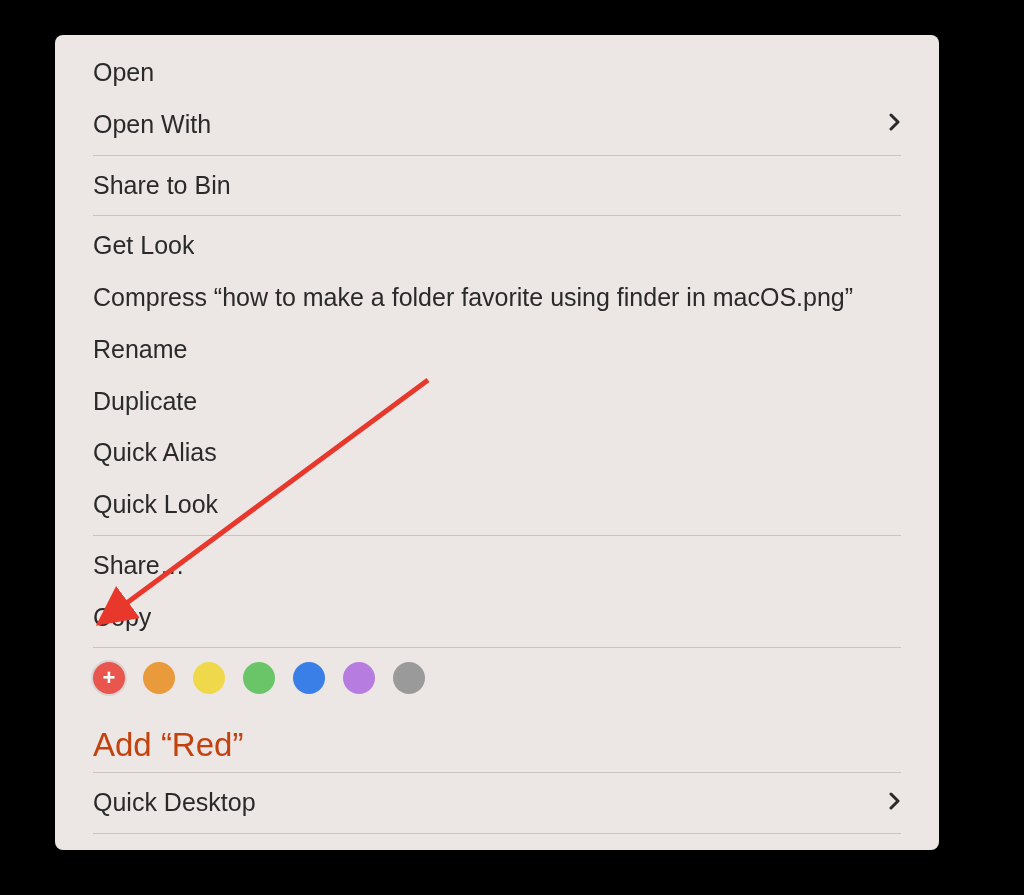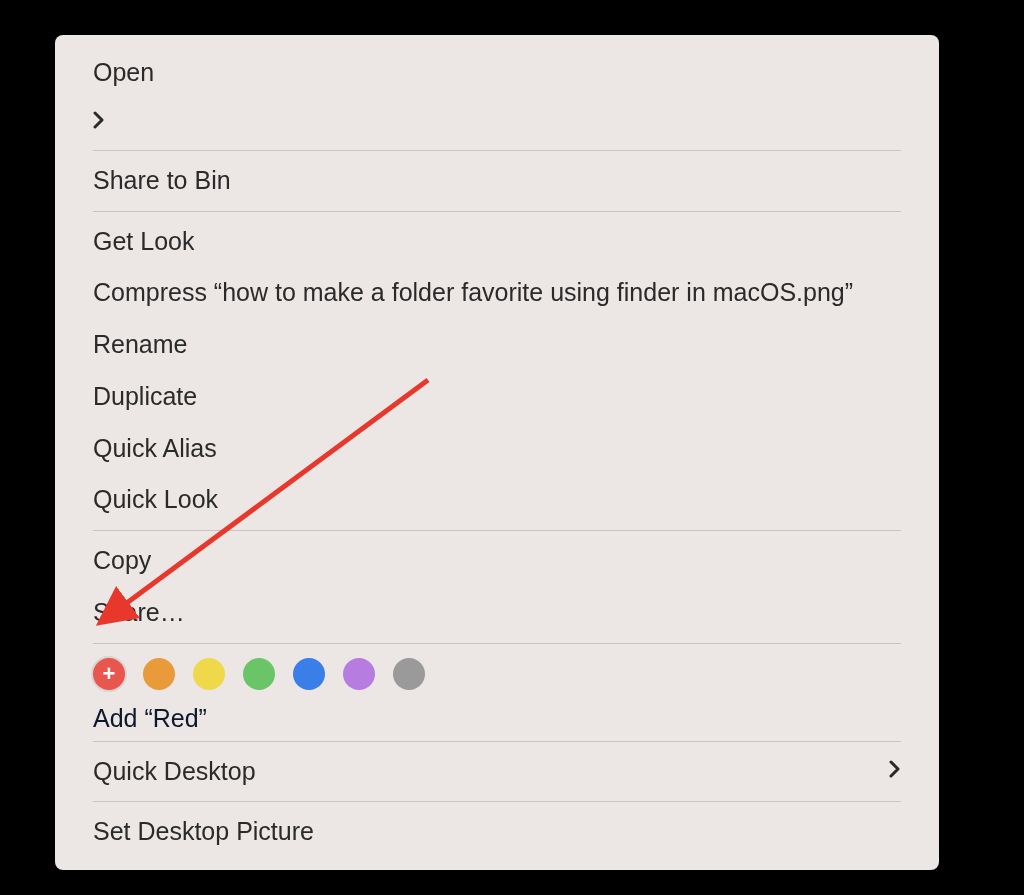--- a/index.html
+++ b/index.html
@@ -67,43 +67,44 @@
       justify-content: center;
       box-shadow: 0 0 0 2px rgba(0,0,0,0.08);
     }
     .tag-dot.selected .plus {
       color: #fff;
       font-size: 22px;
       font-weight: 700;
       line-height: 1;
     }
     .tag-caption {
-      margin-top: 14px;
-      font-size: 25px;
-      color: #0f172a;
+      margin-top: 32px;
+      font-size: 33px;
+      color: #c2410c;
     }
     .arrow-annotation {
       position: absolute;
       pointer-events: none;
       left: 0;
       top: 0;
       width: 1024px;
       height: 895px;
     }
   </style>
 </head>
 <body>
 
 <div class="context-menu">
 
   <div class="menu-item">
     <span class="label">Open</span>
   </div>
 
   <div class="menu-item">
+    <span class="label">Open With</span>
     <span class="chevron">
       <svg width="12" height="18" viewBox="0 0 12 18">
           <path d="M2 2 L9 9 L2 16" stroke="#2a2a2a" stroke-width="3" fill="none" stroke-linecap="round" stroke-linejoin="round"></path>
         </svg>
     </span>
   </div>
 
   <div class="divider"></div>
 
   <div class="menu-item">
@@ -127,24 +128,24 @@
   <div class="menu-item">
     <span class="label">Quick Alias</span>
   </div>
   <div class="menu-item">
     <span class="label">Quick Look</span>
   </div>
 
   <div class="divider"></div>
 
   <div class="menu-item">
-    <span class="label">Copy</span>
+    <span class="label">Share…</span>
   </div>
   <div class="menu-item">
-    <span class="label">Share…</span>
+    <span class="label">Copy</span>
   </div>
 
   <div class="divider"></div>
 
   <div class="tags-section">
     <div class="tag-row" id="tag-row">
         <div class="tag-dot selected" style="background: rgb(232, 86, 77);">
           <span class="plus">+</span>
         </div>
         <div class="tag-dot" style="background: rgb(233, 154, 59);"></div>
@@ -163,23 +164,20 @@
     <span class="label">Quick Desktop</span>
     <span class="chevron">
       <svg width="12" height="18" viewBox="0 0 12 18">
           <path d="M2 2 L9 9 L2 16" stroke="#2a2a2a" stroke-width="3" fill="none" stroke-linecap="round" stroke-linejoin="round"></path>
         </svg>
     </span>
   </div>
 
   <div class="divider"></div>
 
-  <div class="menu-item">
-    <span class="label">Set Desktop Picture</span>
-  </div>
 
 </div>
 
 <svg class="arrow-annotation" viewBox="0 0 1024 895">
   <defs>
     <marker id="arrowhead" markerWidth="8" markerHeight="8" refX="2" refY="4" orient="auto">
       <polygon points="0 0, 8 4, 0 8" fill="#e8372b"></polygon>
     </marker>
   </defs>
   <line x1="428" y1="380" x2="120" y2="608" stroke-width="5" marker-end="url(#arrowhead)" stroke="#e8372b"></line>

